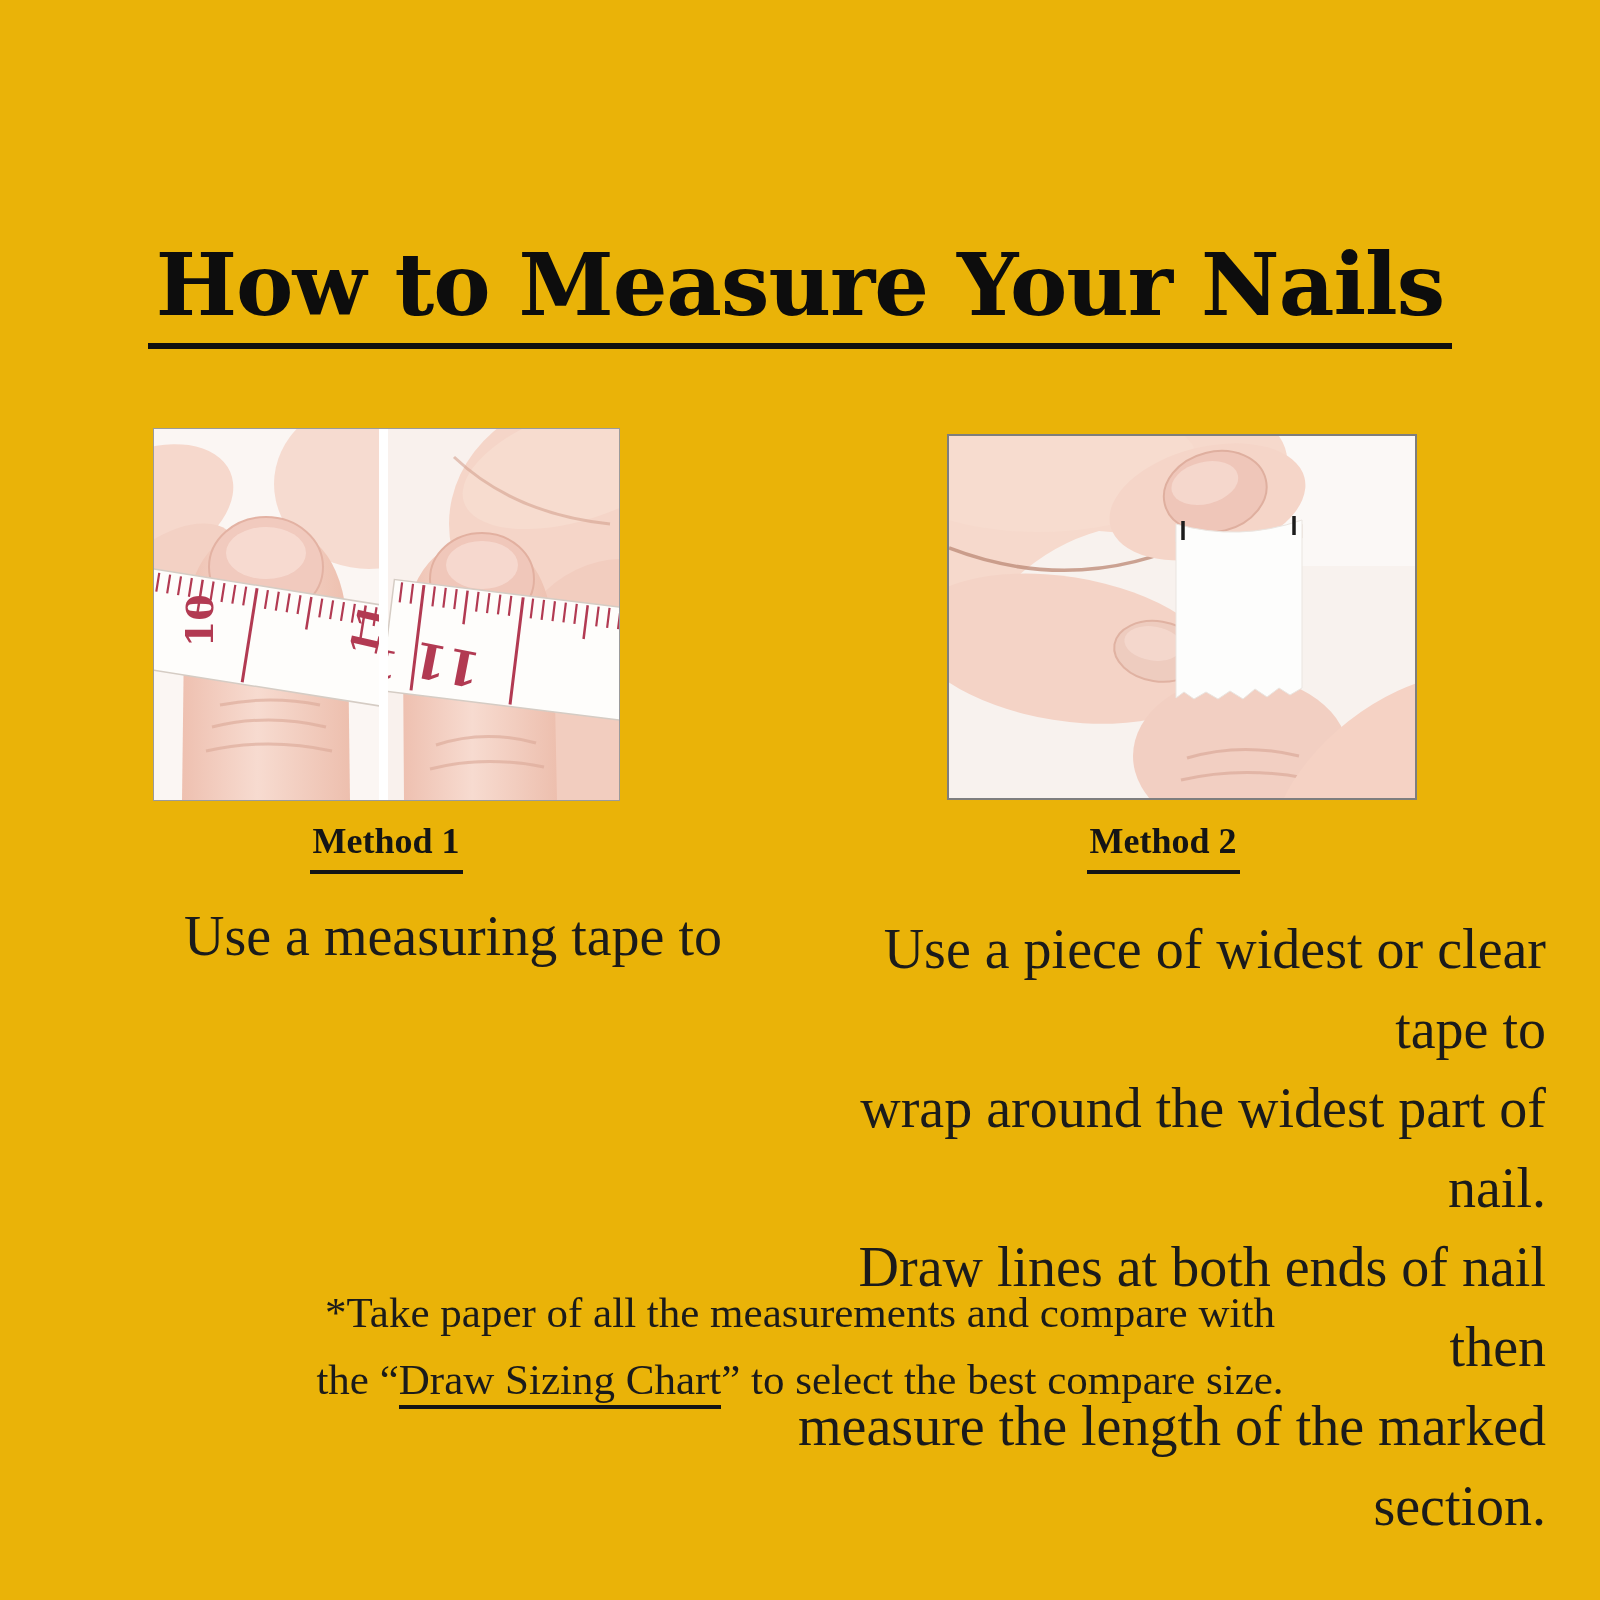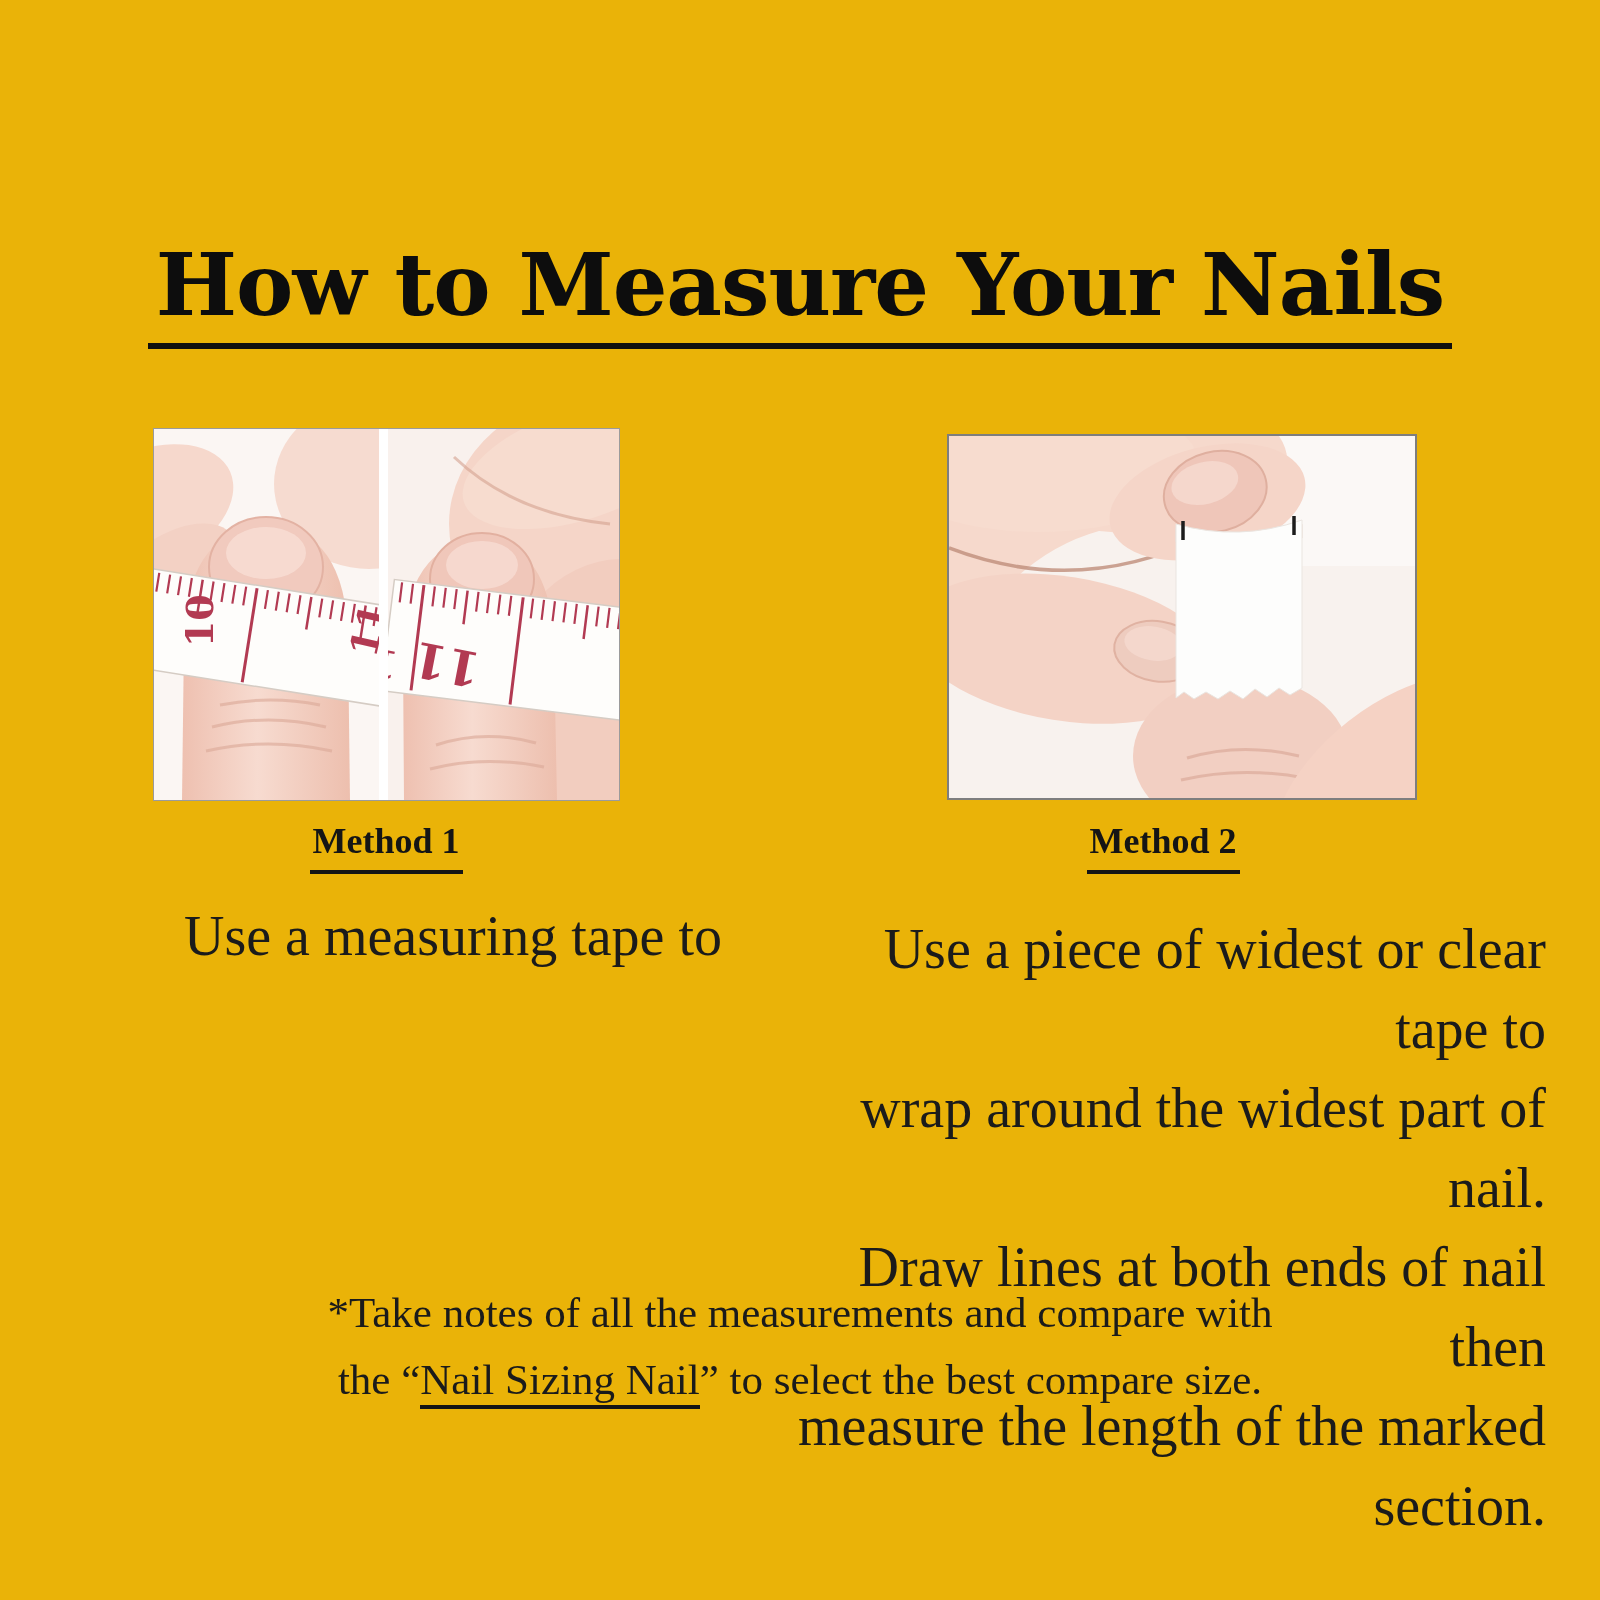--- a/index.html
+++ b/index.html
@@ -153,17 +153,17 @@
     <div>Use a measuring tape to</div>
   </div>
   <div class="method-text method-text-2">
     <div>Use a piece of widest  or clear tape to</div>
     <div>wrap around the widest part of nail.</div>
     <div>Draw lines at both ends of nail then</div>
     <div>measure the length of the marked section.</div>
   </div>
 
   <div class="footnote">
-    <div>*Take notes of all the measurements and compare with</div>
-    <div><span>the “</span><span class="link">Nail Sizing Nail</span><span>” to select the best compare size.</span></div>
+    <div>*Take paper of all the measurements and compare with</div>
+    <div><span>the “</span><span class="link">Draw Sizing Chart</span><span>” to select the best compare size.</span></div>
   </div>
 
 </div>
 
 </body></html>

